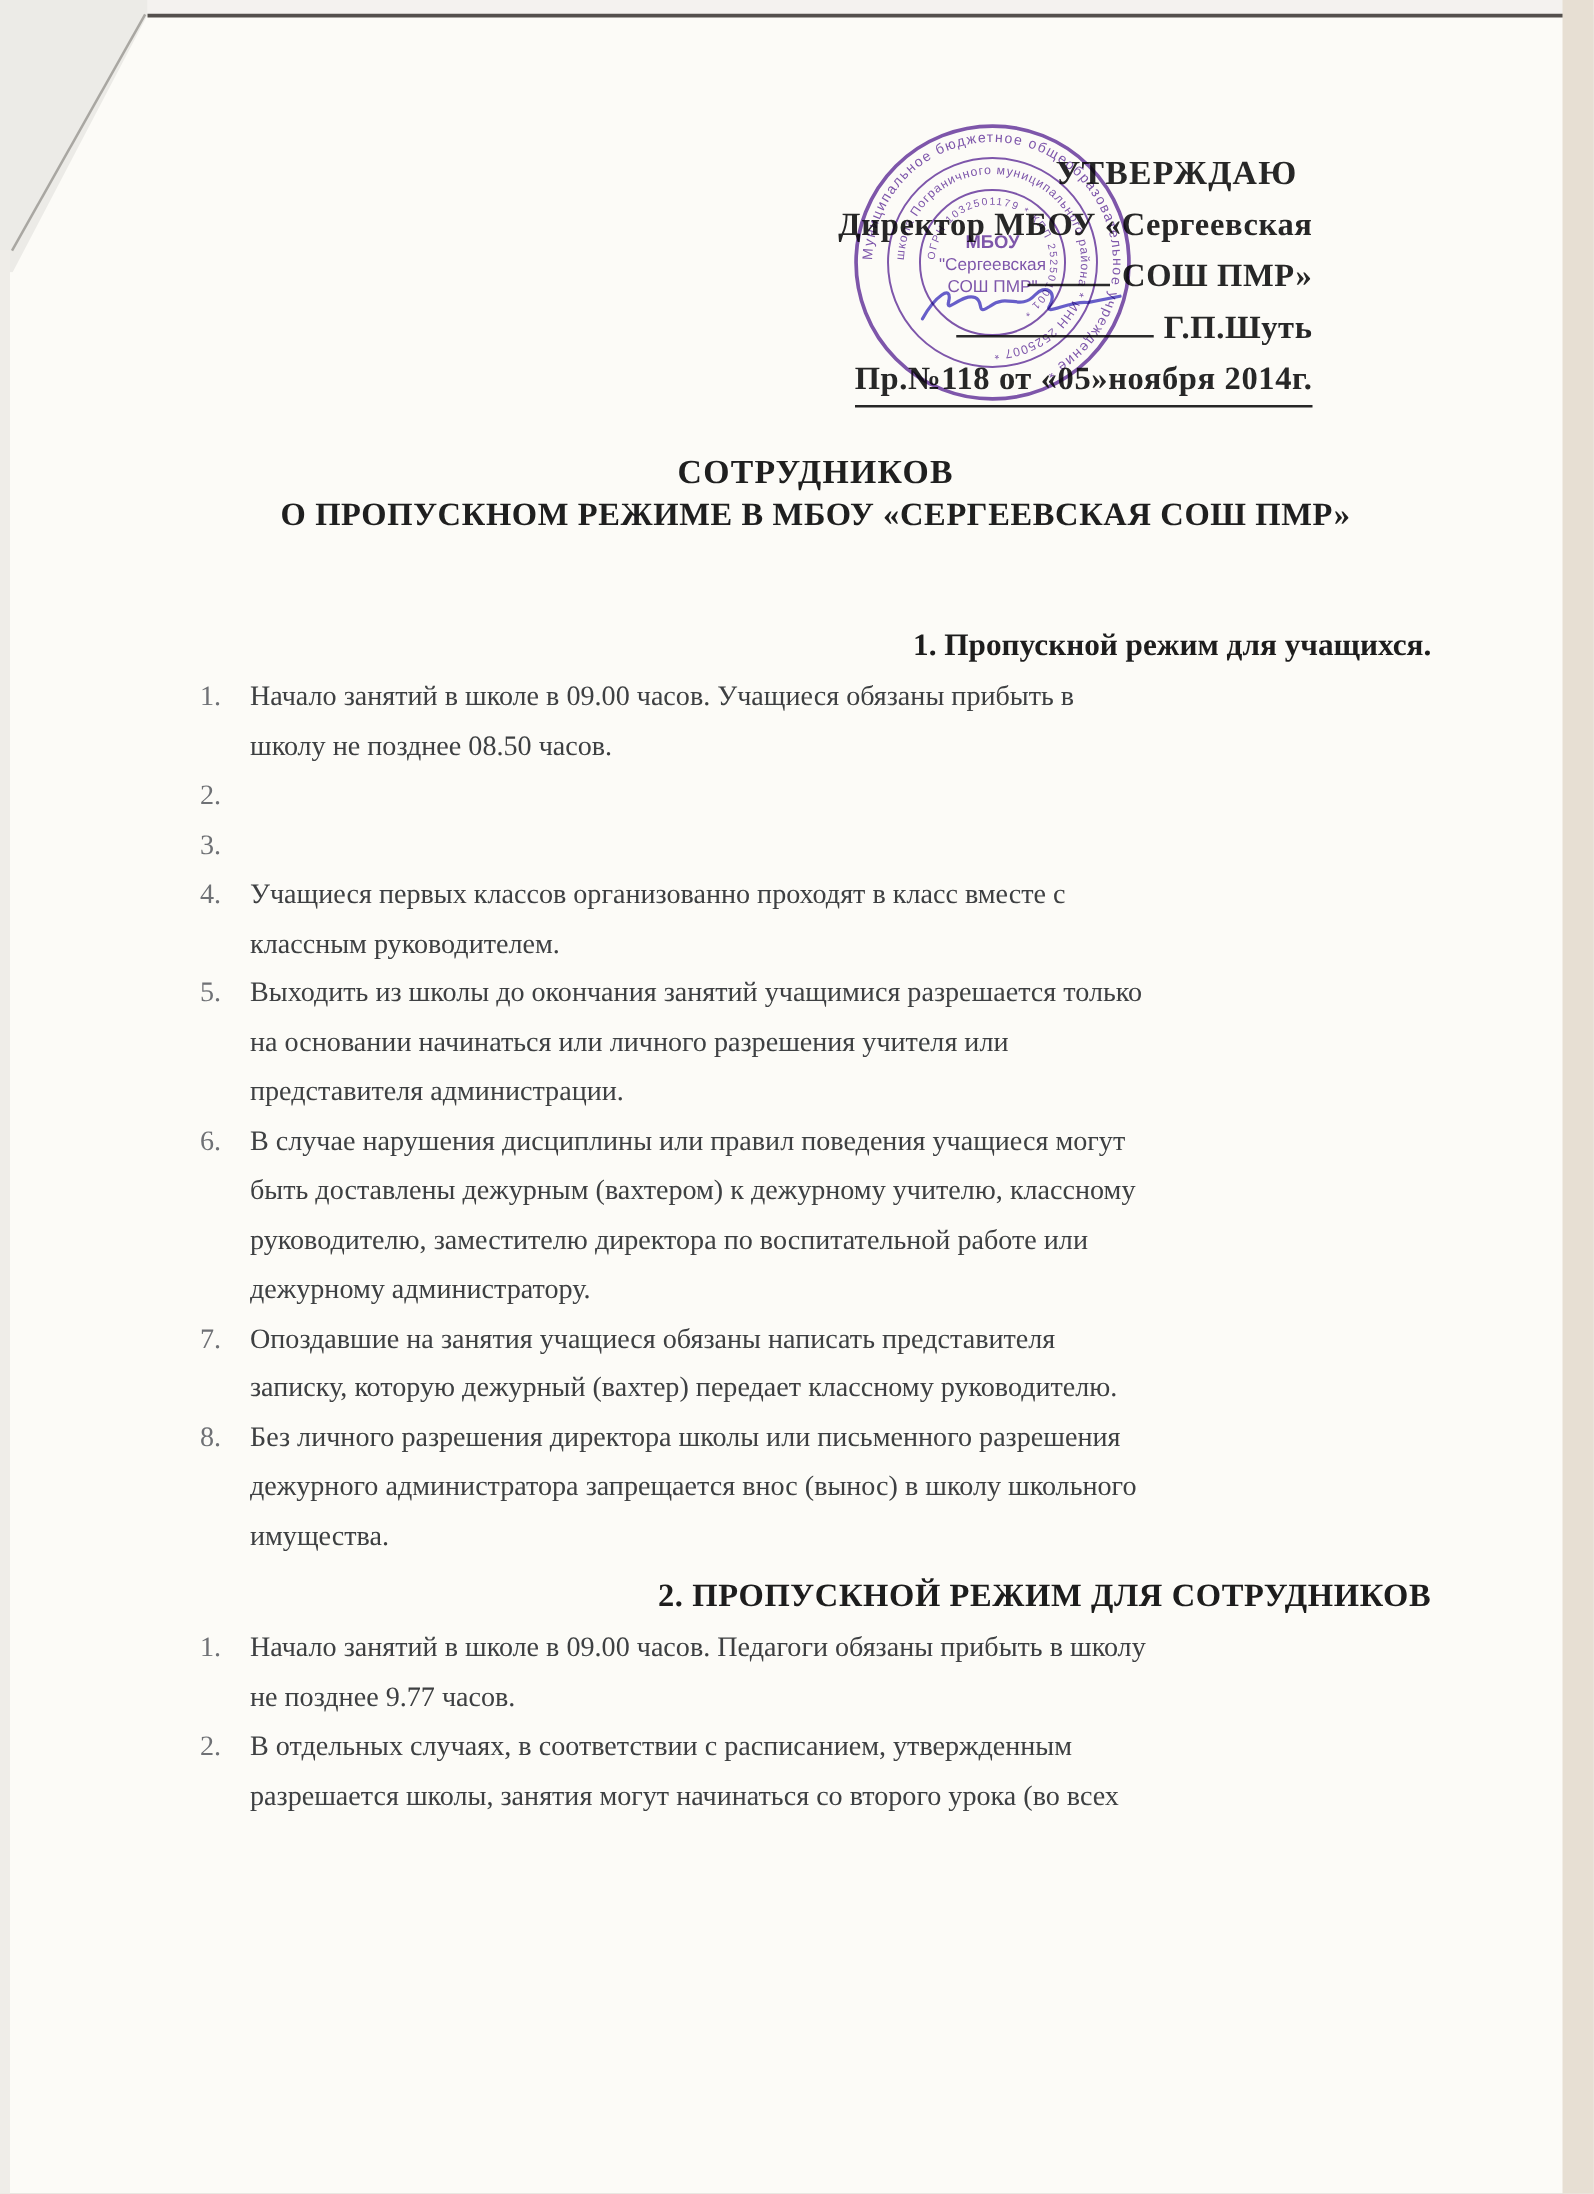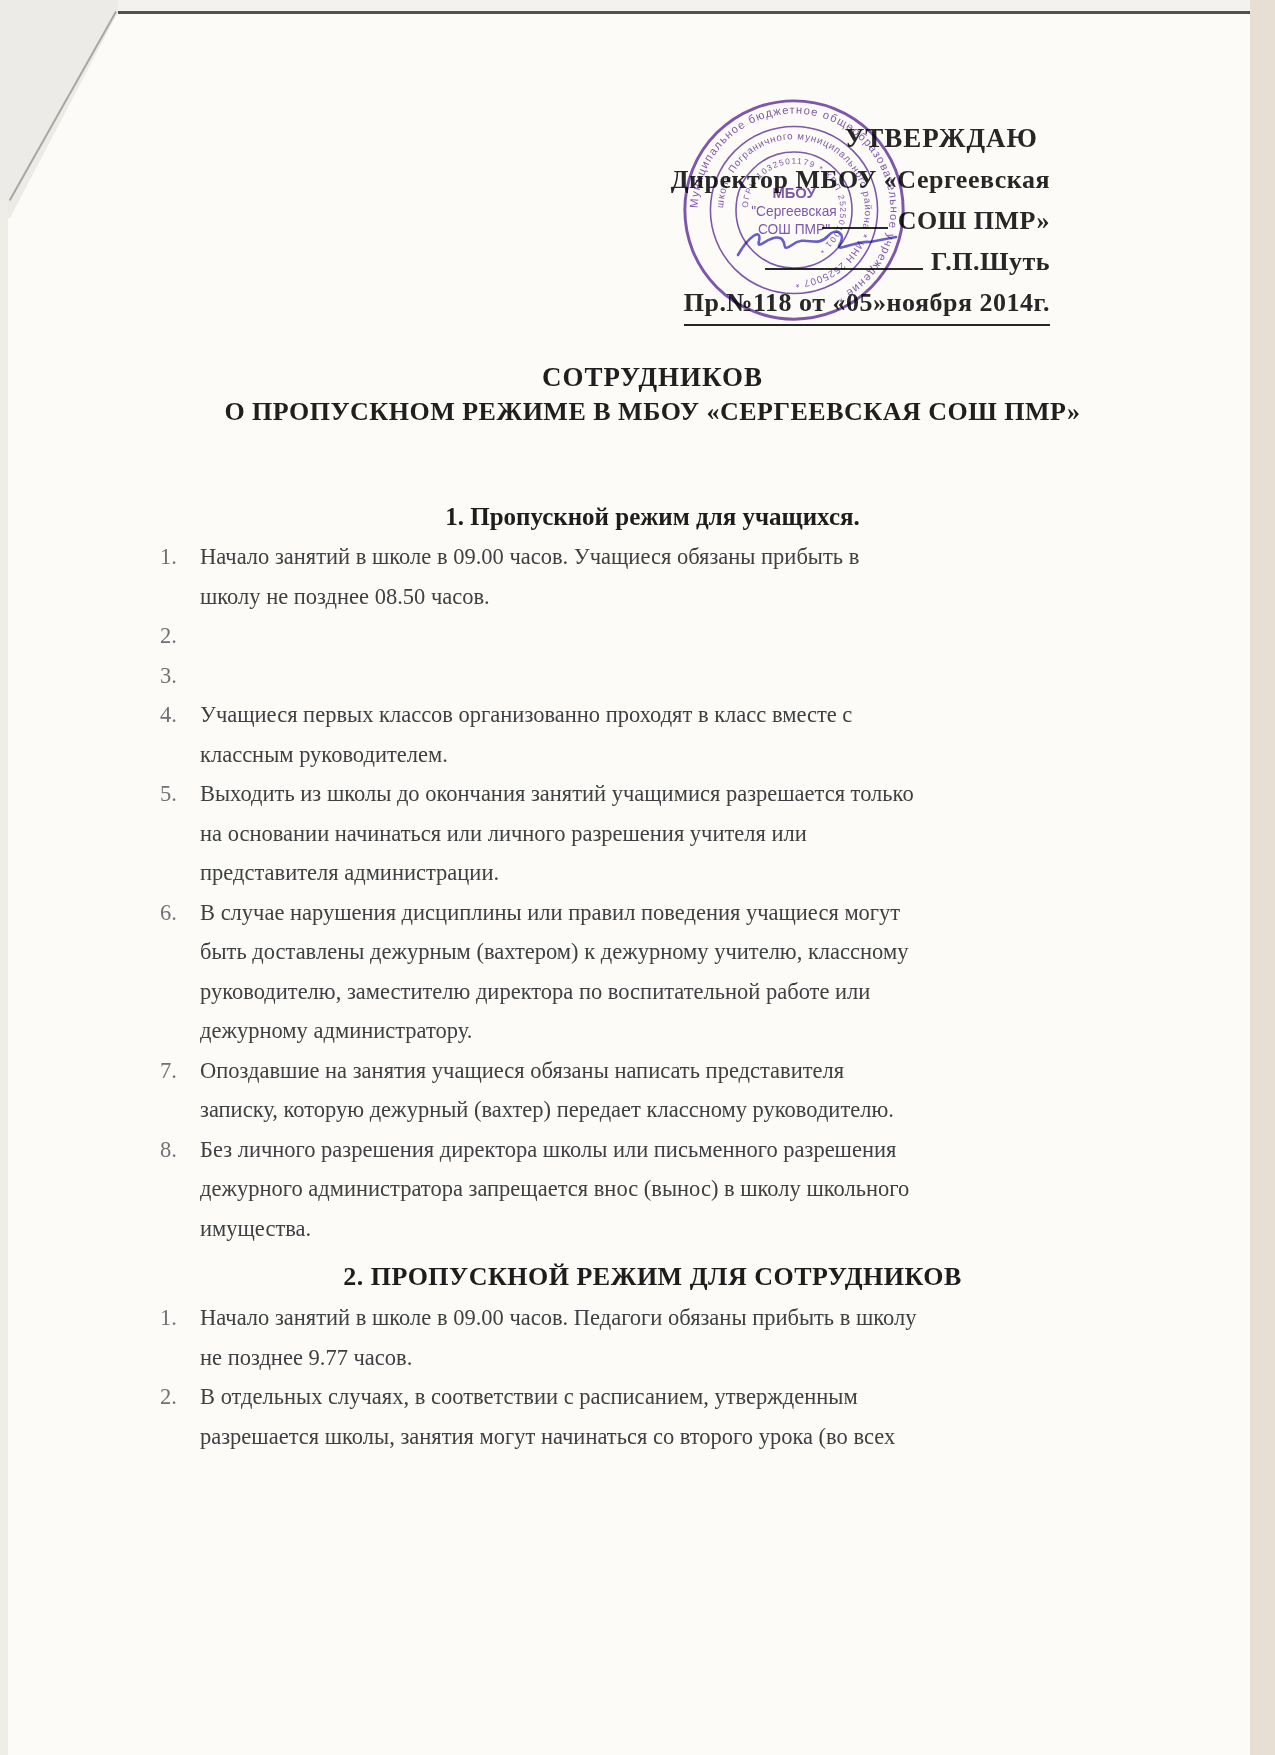--- a/index.html
+++ b/index.html
@@ -46,21 +46,21 @@
   .stamp .ring-t { font-size:11.5px; letter-spacing:1.2px; }
   .stamp .ring-m { font-size:10px; letter-spacing:.8px; }
   .stamp .ring-i { font-size:8.5px; letter-spacing:1.4px; }
   .stamp .ctr { font-size:15px; text-anchor:middle; font-weight:bold; }
   .stamp .ctr-s { font-size:14px; text-anchor:middle; }
 
   
   .doc-body { position:absolute; left:160px; top:362px; width:985px; }
   .title { text-align:center; font-size:27px; font-weight:bold; color:#1f1f1f; letter-spacing:1px; margin:0; }
   .subtitle { text-align:center; font-size:26px; font-weight:bold; color:#1f1f1f; letter-spacing:.5px; margin:4px 0 0 0; }
-  .sec-head { text-align:center; font-size:25px; font-weight:bold; color:#1d1d1d; margin:0; }
+  .sec-head { text-align:right; font-size:25px; font-weight:bold; color:#1d1d1d; margin:0; }
   .sec1-head { margin-top:76px; }
   .sec2-head { margin-top:14px; font-size:26px; letter-spacing:.5px; }
   .list { margin-top:6px; }
   .li { display:flex; font-size:22.5px; line-height:39.5px; }
   .li .num { width:40px; flex:0 0 40px; color:#6f7175; }
   .li .txt { white-space:pre-line; color:#3e4042; }
 </style>
 </head>
 <body>
 

